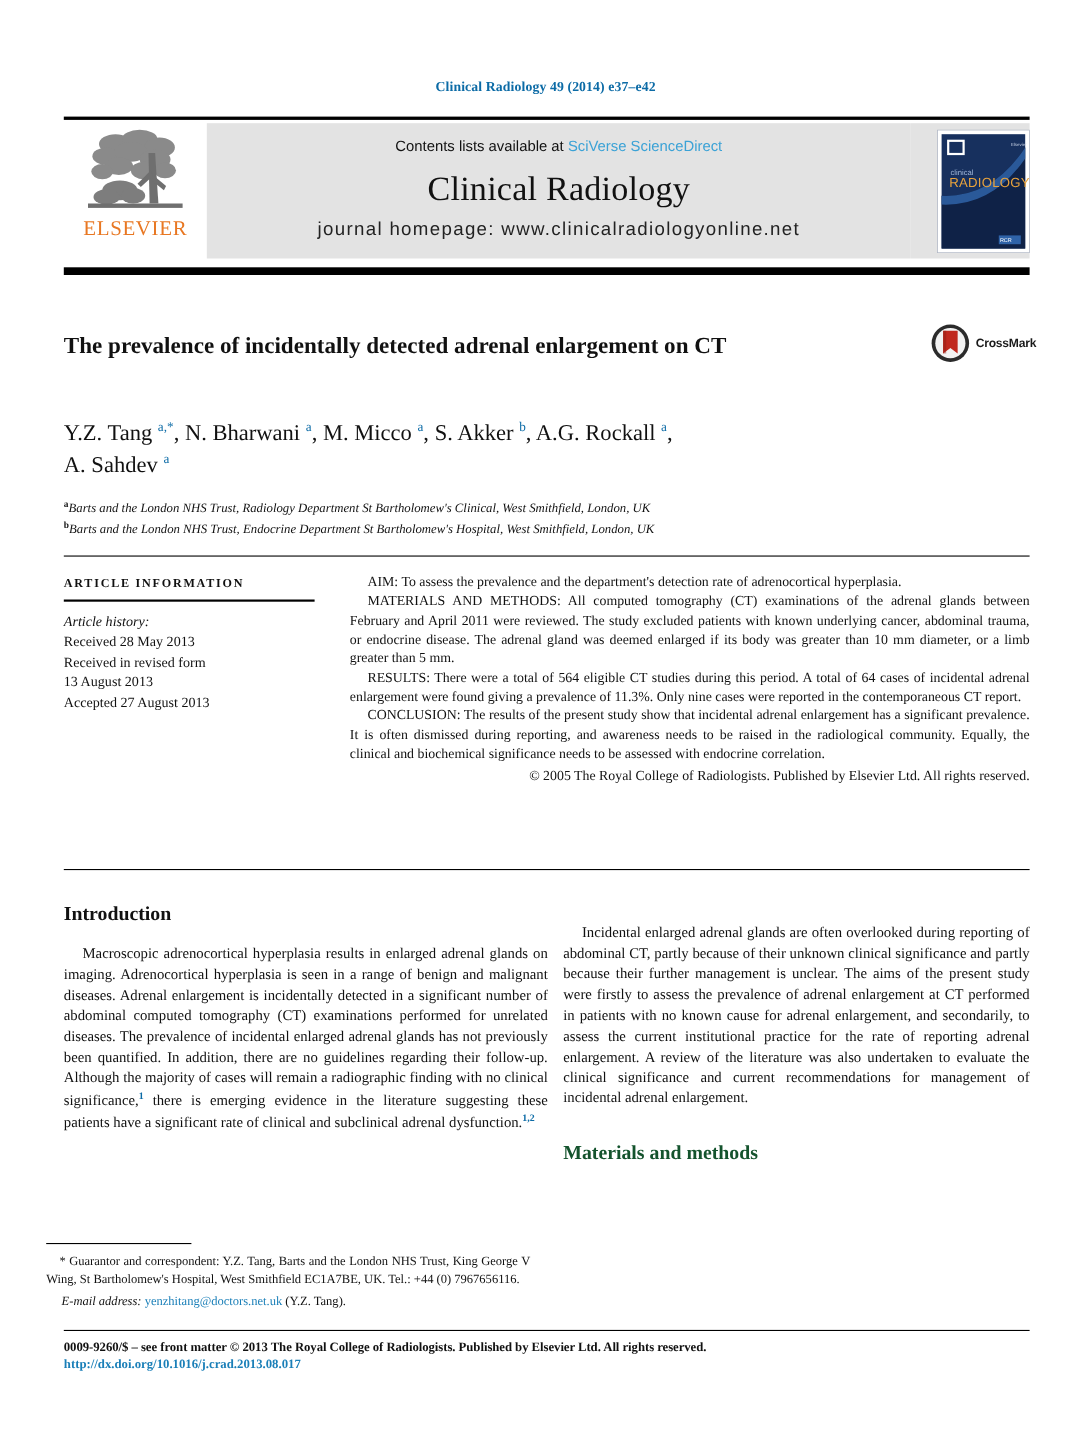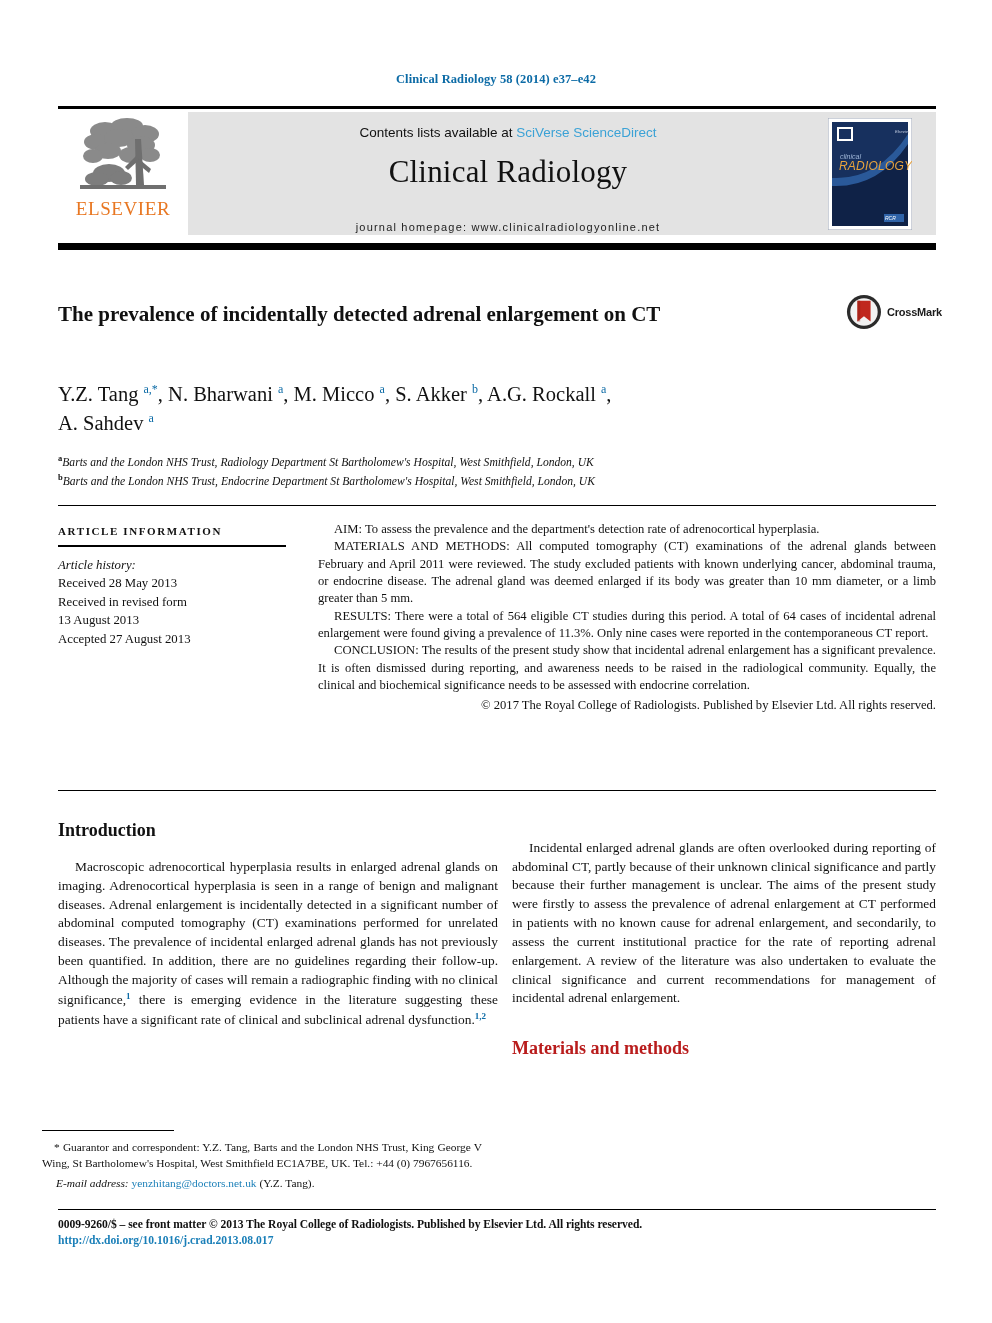--- a/index.html
+++ b/index.html
@@ -95,35 +95,34 @@
     text-decoration: none;
   }
   .journal-name {
     margin-top: 14px;
     font-family: "Liberation Serif", serif;
     font-size: 31px;
     color: #111;
     letter-spacing: 0.2px;
   }
   .homepage-line {
-    margin-top: 31px;
+    margin-top: 9px;
     font-family: "Liberation Sans", sans-serif;
-    font-size: 11px;
+    font-size: 17px;
     color: #222;
     letter-spacing: 1.2px;
   }
   .mast-cover {
     width: 108px;
     flex: 0 0 108px;
     background: #e3e3e3;
     display: flex;
     align-items: center;
-    justify-content: flex-start;
+    justify-content: flex-end;
     box-sizing: border-box;
-    font-style: italic;
   }
   .cover-img {
     width: 84px;
     height: 112px;
     display: block;
   }
 
   
   .title-rule {
     position: absolute;
@@ -286,21 +285,21 @@
   .body-p sup {
     color: #0c6ba6;
     font-size: 9px;
     font-weight: bold;
     vertical-align: super;
   }
   .sec-head-2 {
     font-family: "Liberation Serif", serif;
     font-weight: bold;
     font-size: 18px;
-    color: #b91c1c;
+    color: #14532d;
     margin: 30px 0 18px 0;
   }
 
   
   .footnote {
     position: absolute;
     left: 42px; top: 1130px;
     width: 440px;
   }
   .footnote-rule {
@@ -355,21 +354,21 @@
     font-size: 11.6px;
     color: #1a7fb8;
     text-decoration: none;
   }
 </style>
 </head>
 <body>
 
 <div class="page">
 
-  <div class="running-head">Clinical Radiology 58 (2014) e37–e42</div>
+  <div class="running-head">Clinical Radiology 49 (2014) e37–e42</div>
 
   <div class="masthead">
     <div class="mast-inner">
 
       <div class="mast-logo">
         <svg class="els-tree" viewBox="0 0 96 86">
           <g fill="#8a8a8a">
             <ellipse cx="30" cy="16" rx="15" ry="9"></ellipse>
             <ellipse cx="52" cy="11" rx="16" ry="8"></ellipse>
             <ellipse cx="70" cy="19" rx="14" ry="9"></ellipse>
@@ -437,21 +436,21 @@
     </svg>
     <span class="crossmark-word">CrossMark</span>
   </div>
 
   <div class="authors">
     Y.Z. Tang <sup>a,*</sup>, N. Bharwani <sup>a</sup>, M. Micco <sup>a</sup>, S. Akker <sup>b</sup>, A.G. Rockall <sup>a</sup>,<br>A. Sahdev <sup>a</sup>
   </div>
 
   <div class="affils">
     <div>
-      <sup>a</sup><span>Barts and the London NHS Trust, Radiology Department St Bartholomew's Hospital, West Smithfield, London, UK</span>
+      <sup>a</sup><span>Barts and the London NHS Trust, Radiology Department St Bartholomew's Clinical, West Smithfield, London, UK</span>
     </div>
     <div>
       <sup>b</sup><span>Barts and the London NHS Trust, Endocrine Department St Bartholomew's Hospital, West Smithfield, London, UK</span>
     </div>
   </div>
 
   <div class="abs-rule-top"></div>
   <div class="abs-rule-bottom"></div>
 
   <div class="artinfo">
@@ -464,21 +463,21 @@
       <div>13 August 2013</div>
       <div>Accepted 27 August 2013</div>
     </div>
   </div>
 
   <div class="abstract">
     <p>AIM: To assess the prevalence and the department's detection rate of adrenocortical hyperplasia.</p>
     <p>MATERIALS AND METHODS: All computed tomography (CT) examinations of the adrenal glands between February and April 2011 were reviewed. The study excluded patients with known underlying cancer, abdominal trauma, or endocrine disease. The adrenal gland was deemed enlarged if its body was greater than 10 mm diameter, or a limb greater than 5 mm.</p>
     <p>RESULTS: There were a total of 564 eligible CT studies during this period. A total of 64 cases of incidental adrenal enlargement were found giving a prevalence of 11.3%. Only nine cases were reported in the contemporaneous CT report.</p>
     <p>CONCLUSION: The results of the present study show that incidental adrenal enlargement has a significant prevalence. It is often dismissed during reporting, and awareness needs to be raised in the radiological community. Equally, the clinical and biochemical significance needs to be assessed with endocrine correlation.</p>
-    <p class="copyright">© 2017 The Royal College of Radiologists. Published by Elsevier Ltd. All rights reserved.</p>
+    <p class="copyright">© 2005 The Royal College of Radiologists. Published by Elsevier Ltd. All rights reserved.</p>
   </div>
 
   <div class="col-left">
     <h2 class="sec-head">Introduction</h2>
     <p class="body-p"><span>Macroscopic adrenocortical hyperplasia results in enlarged adrenal glands on imaging. Adrenocortical hyperplasia is seen in a range of benign and malignant diseases. Adrenal enlargement is incidentally detected in a significant number of abdominal computed tomography (CT) examinations performed for unrelated diseases. The prevalence of incidental enlarged adrenal glands has not previously been quantified. In addition, there are no guidelines regarding their follow-up. Although the majority of cases will remain a radiographic finding with no clinical significance,</span><sup>1</sup><span> there is emerging evidence in the literature suggesting these patients have a significant rate of clinical and subclinical adrenal dysfunction.</span><sup>1,2</sup></p>
   </div>
 
   <div class="col-right">
     <p class="body-p noindent">&nbsp;</p>
     <p class="body-p">Incidental enlarged adrenal glands are often overlooked during reporting of abdominal CT, partly because of their unknown clinical significance and partly because their further management is unclear. The aims of the present study were firstly to assess the prevalence of adrenal enlargement at CT performed in patients with no known cause for adrenal enlargement, and secondarily, to assess the current institutional practice for the rate of reporting adrenal enlargement. A review of the literature was also undertaken to evaluate the clinical significance and current recommendations for management of incidental adrenal enlargement.</p>

